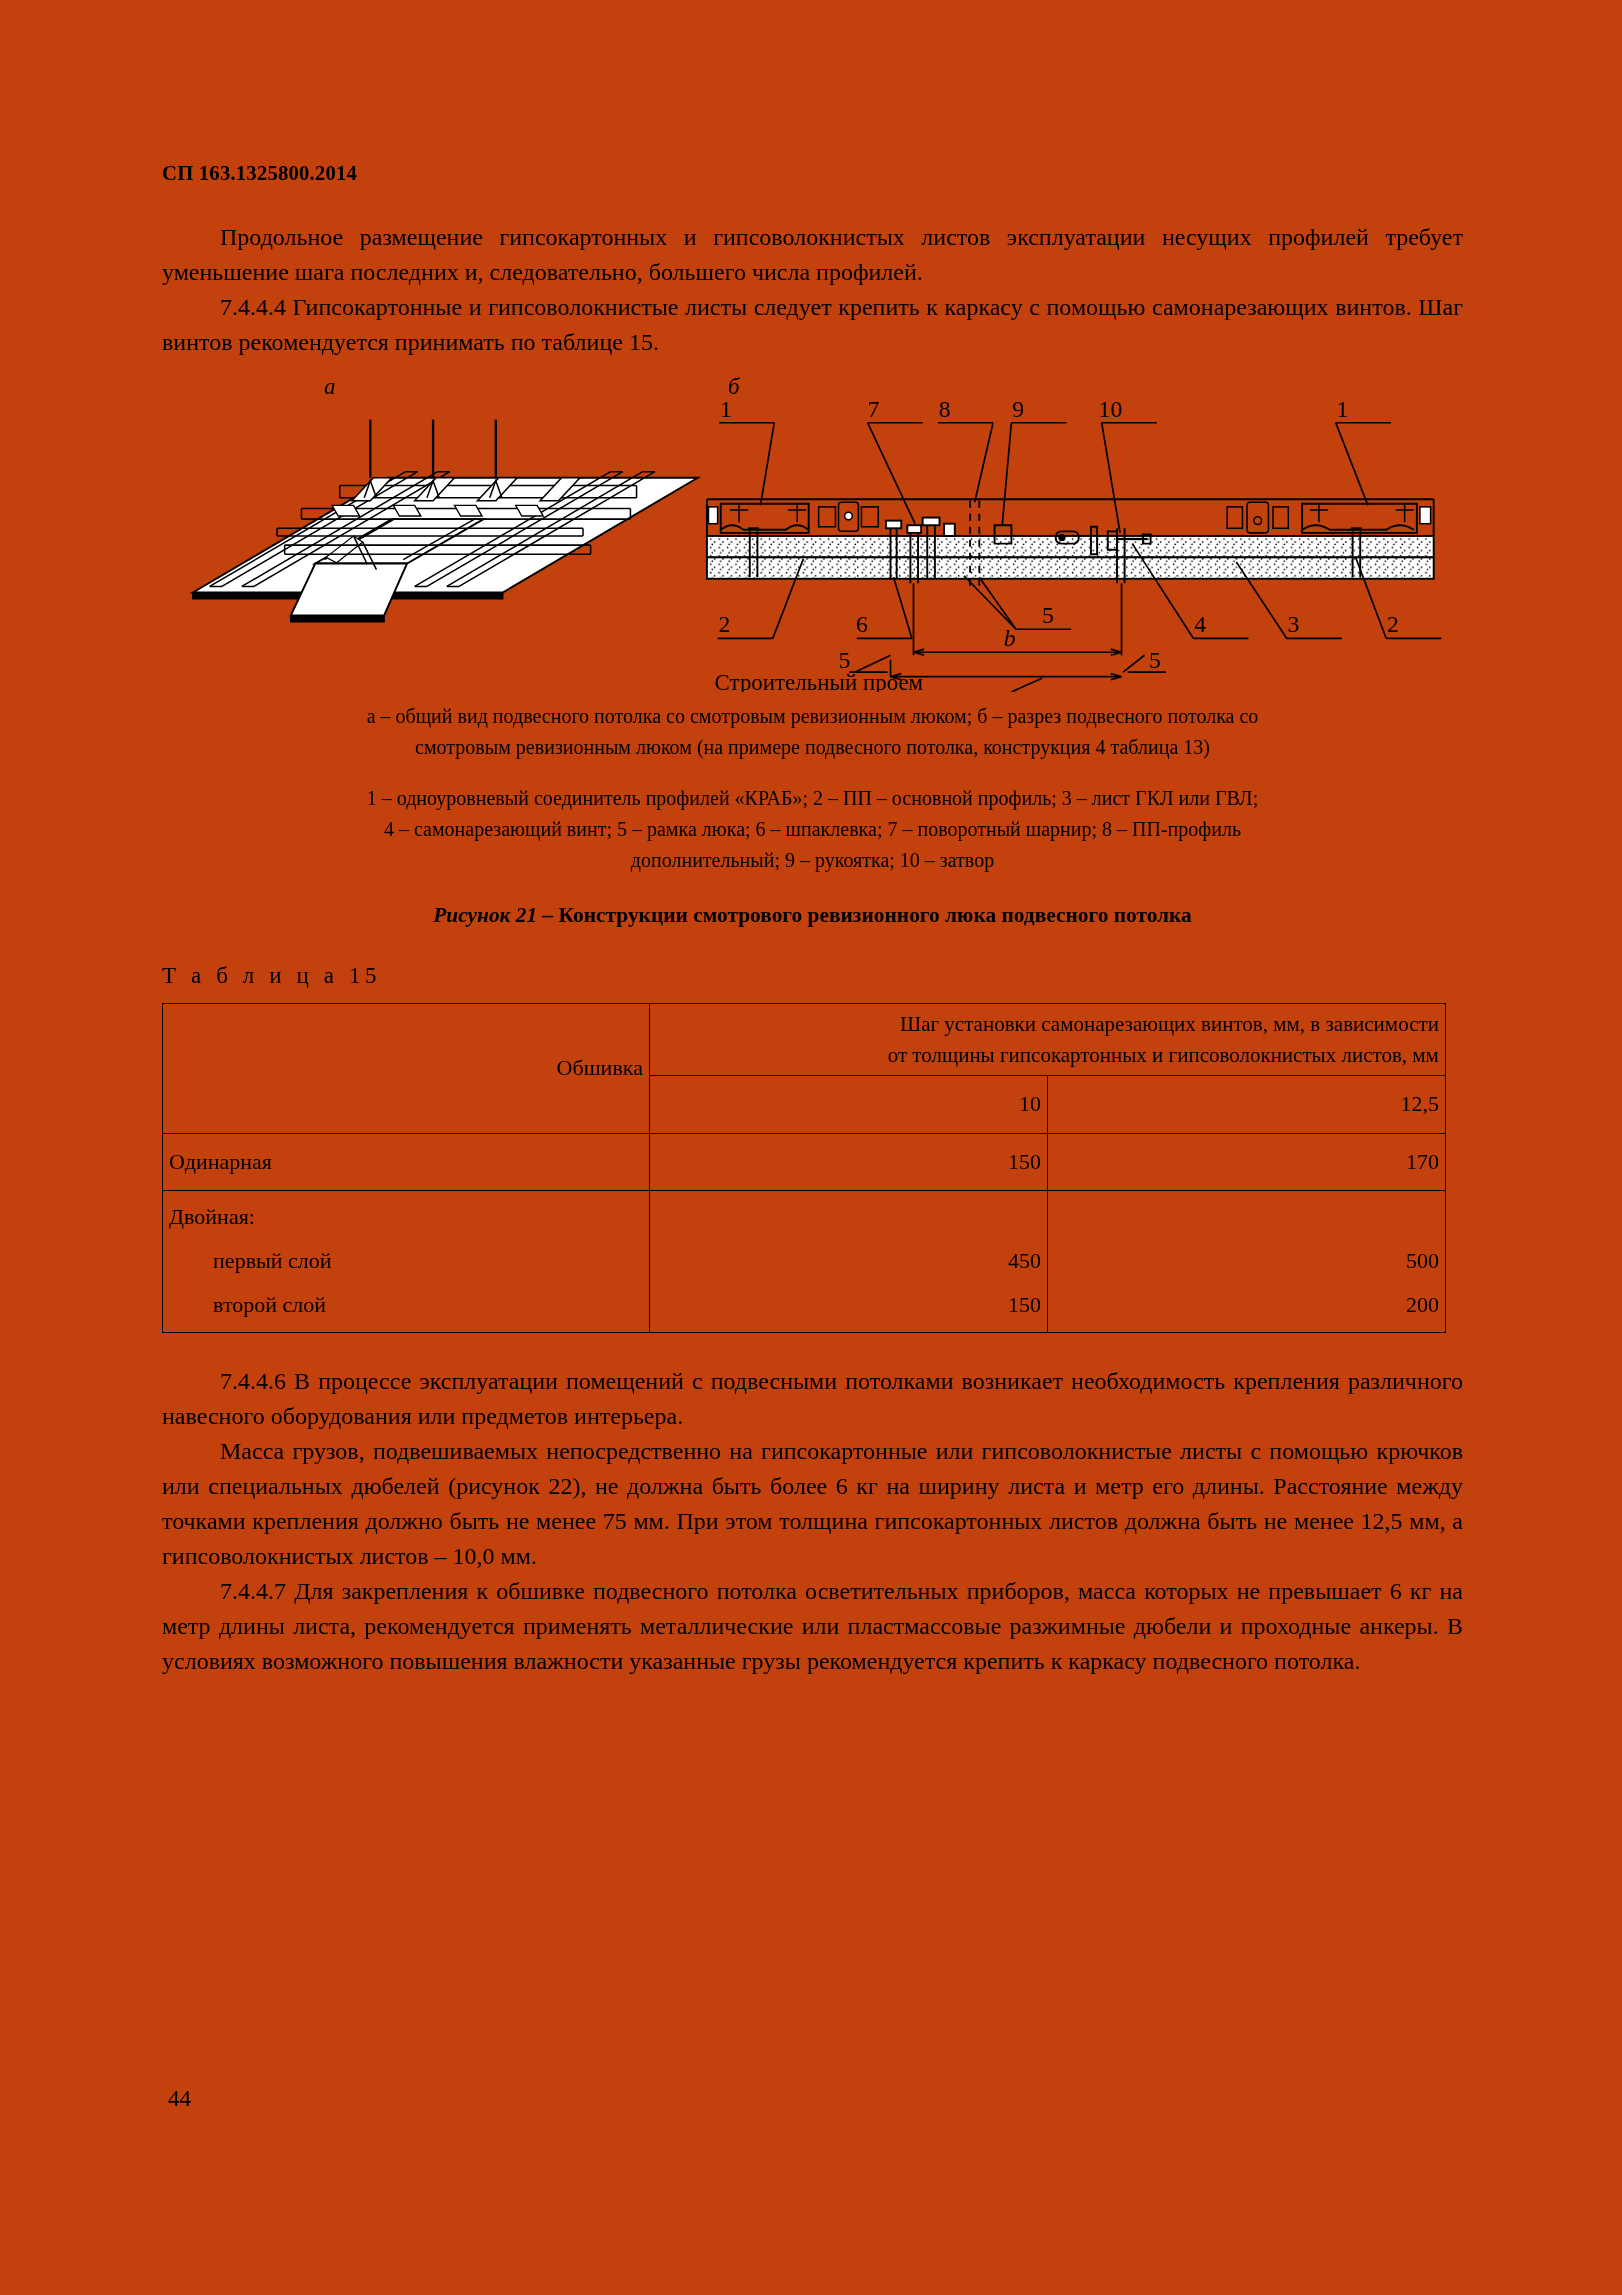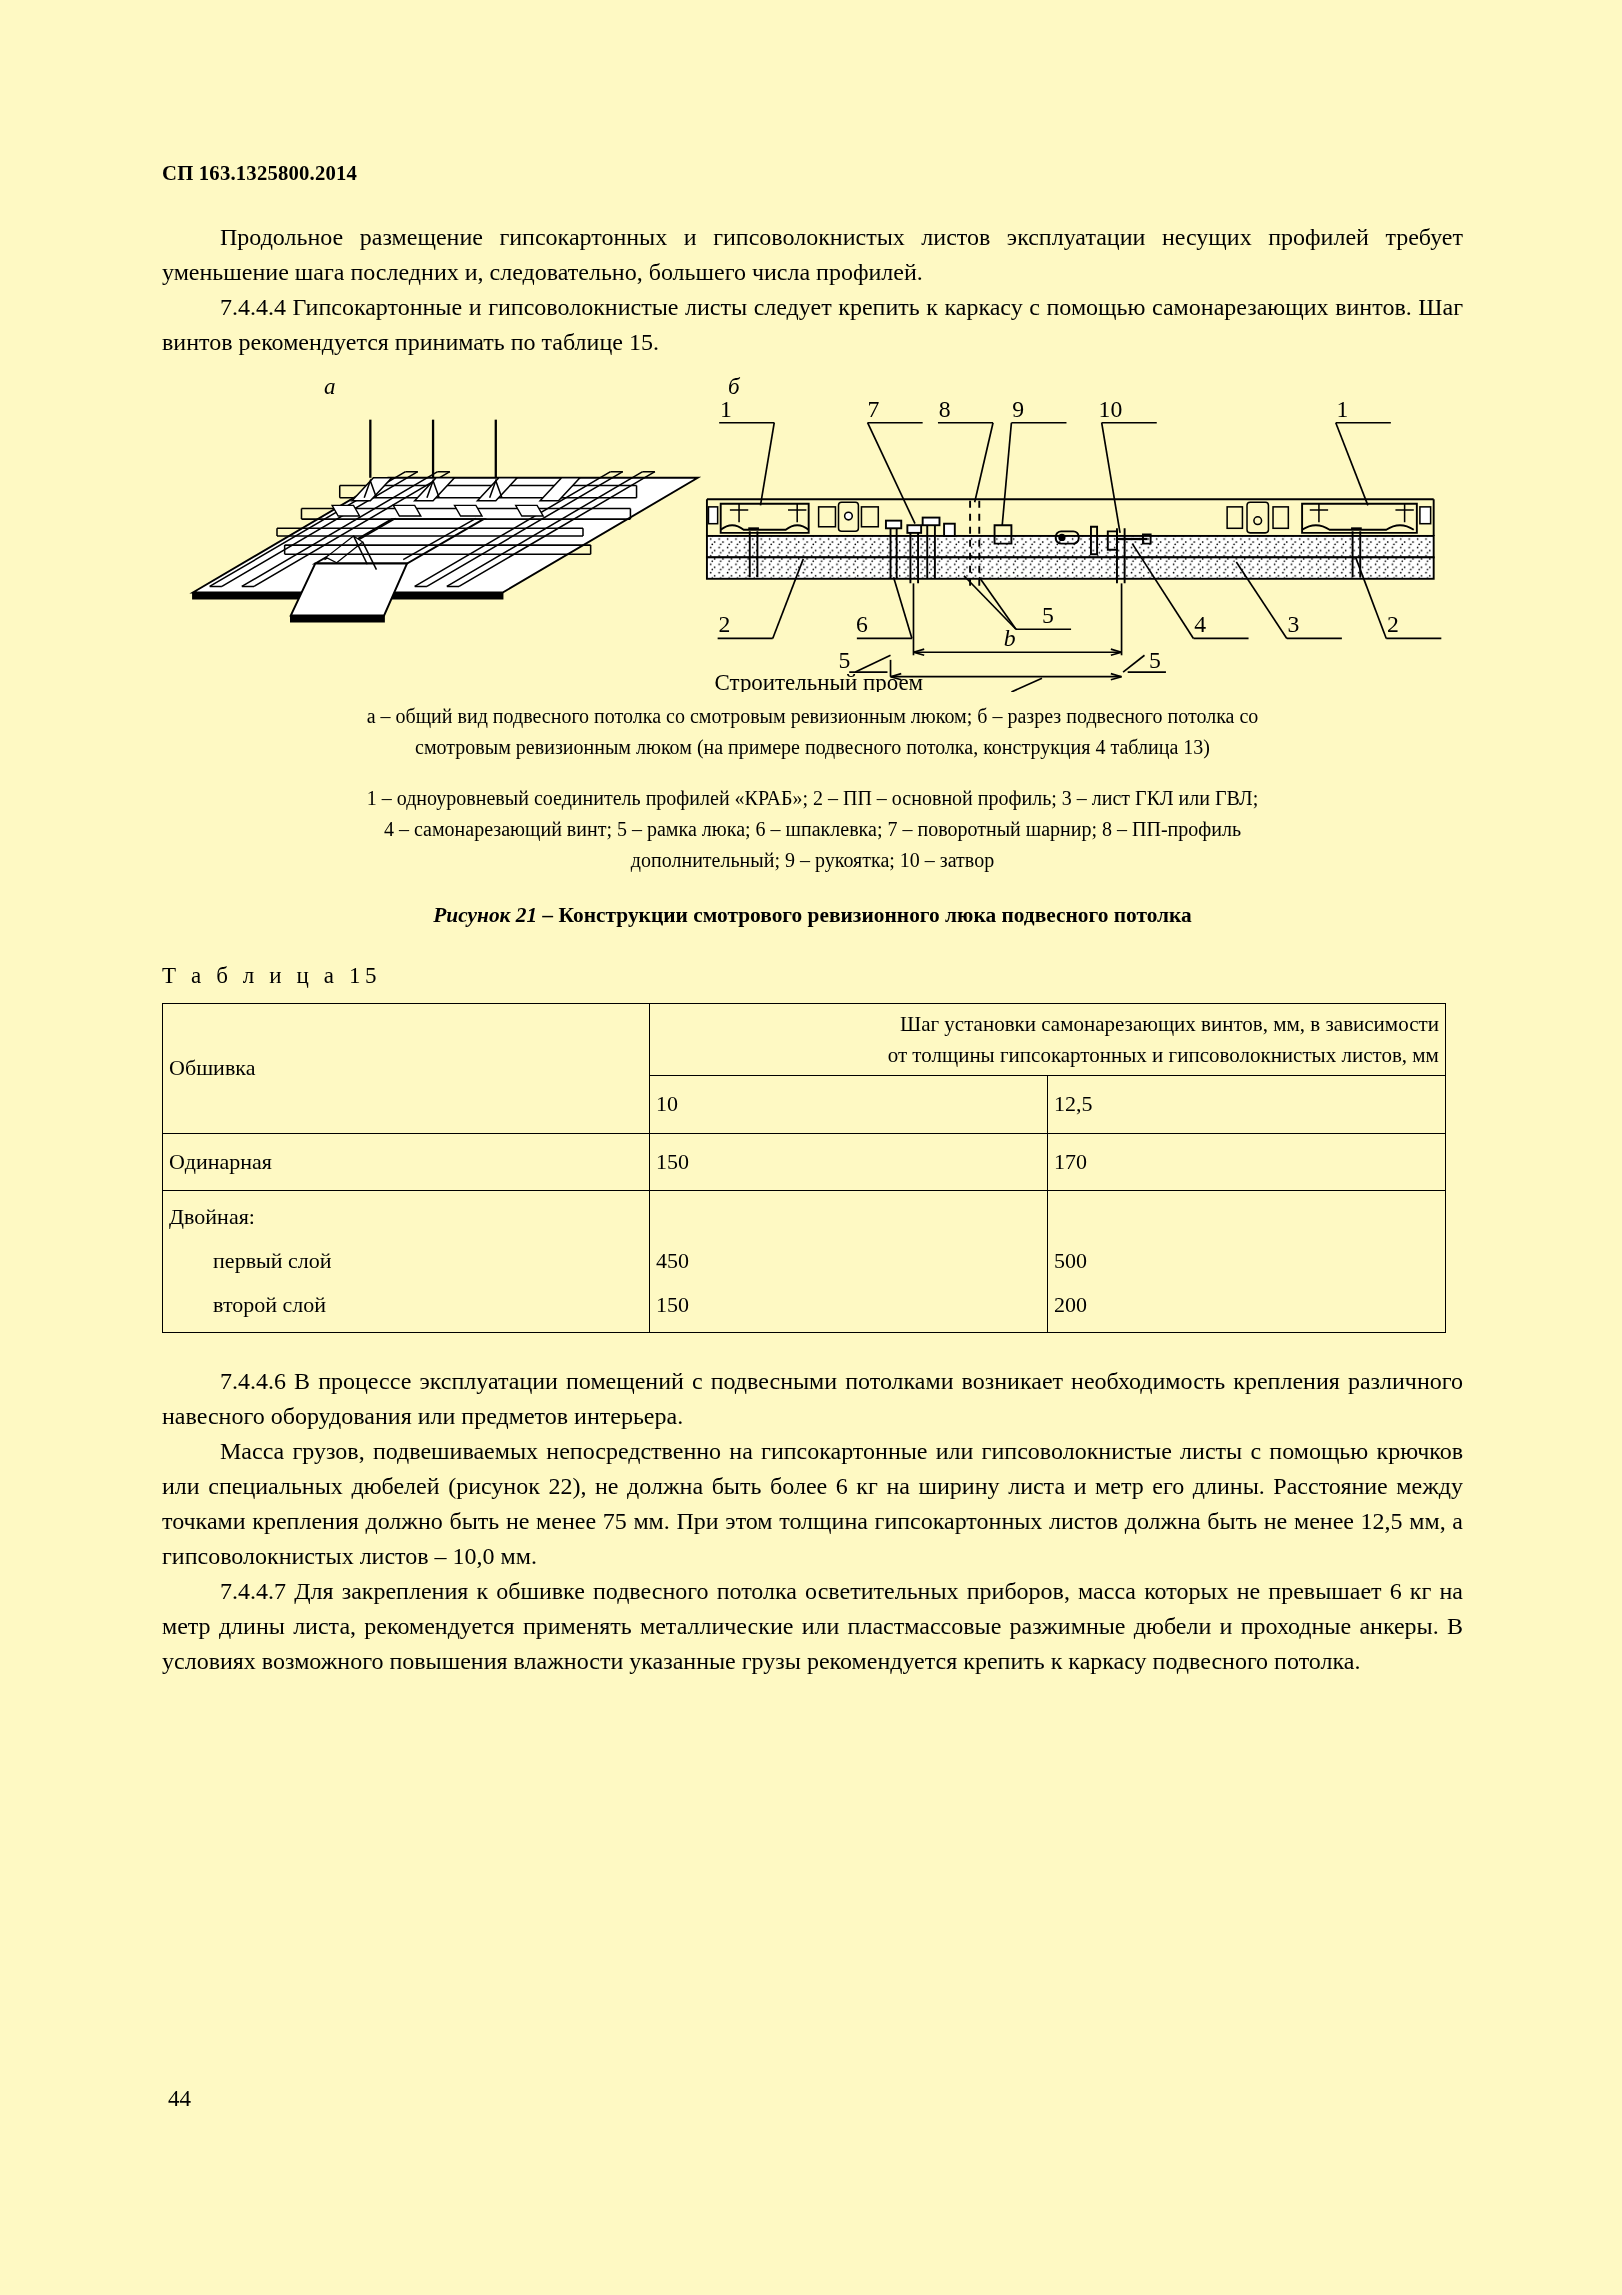--- a/index.html
+++ b/index.html
@@ -13,21 +13,21 @@
     position: relative;
     font-family: "Liberation Serif", "DejaVu Serif", serif;
     color: #000000;
     overflow: hidden;
   }
   .page {
     position: absolute;
     left: 0; top: 0;
     width: 1623px;
     height: 2295px;
-    background: #fef9c3;
+    background: #c2410c;
   }
   .content {
     position: absolute;
     left: 162px;
     top: 162px;
     width: 1301px;
   }
 
   
   .doc-header {
@@ -111,21 +111,21 @@
   }
   table.t15 td, table.t15 th {
     border: 1.5px solid #000;
     padding: 4.6px 6.1px;
     font-weight: normal;
     vertical-align: middle;
   }
   table.t15 .c-obshivka { width: 487px; }
   table.t15 .c-10 { width: 398px; }
   table.t15 .c-125 { width: 398px; }
-  .cell-center { text-align: left; }
+  .cell-center { text-align: right; }
   .cell-left { text-align: left; padding-left: 6.1px !important; margin-top: 27px; }
   .hdr-span { text-align: right; line-height: 31px; font-size: 21px; }
   .row-tall { height: 47px; }
   .dbl-cell { line-height: 44px; }
   .indent-1 { padding-left: 44px; }
 
   
   .page-number {
     position: absolute;
     left: 168px;

